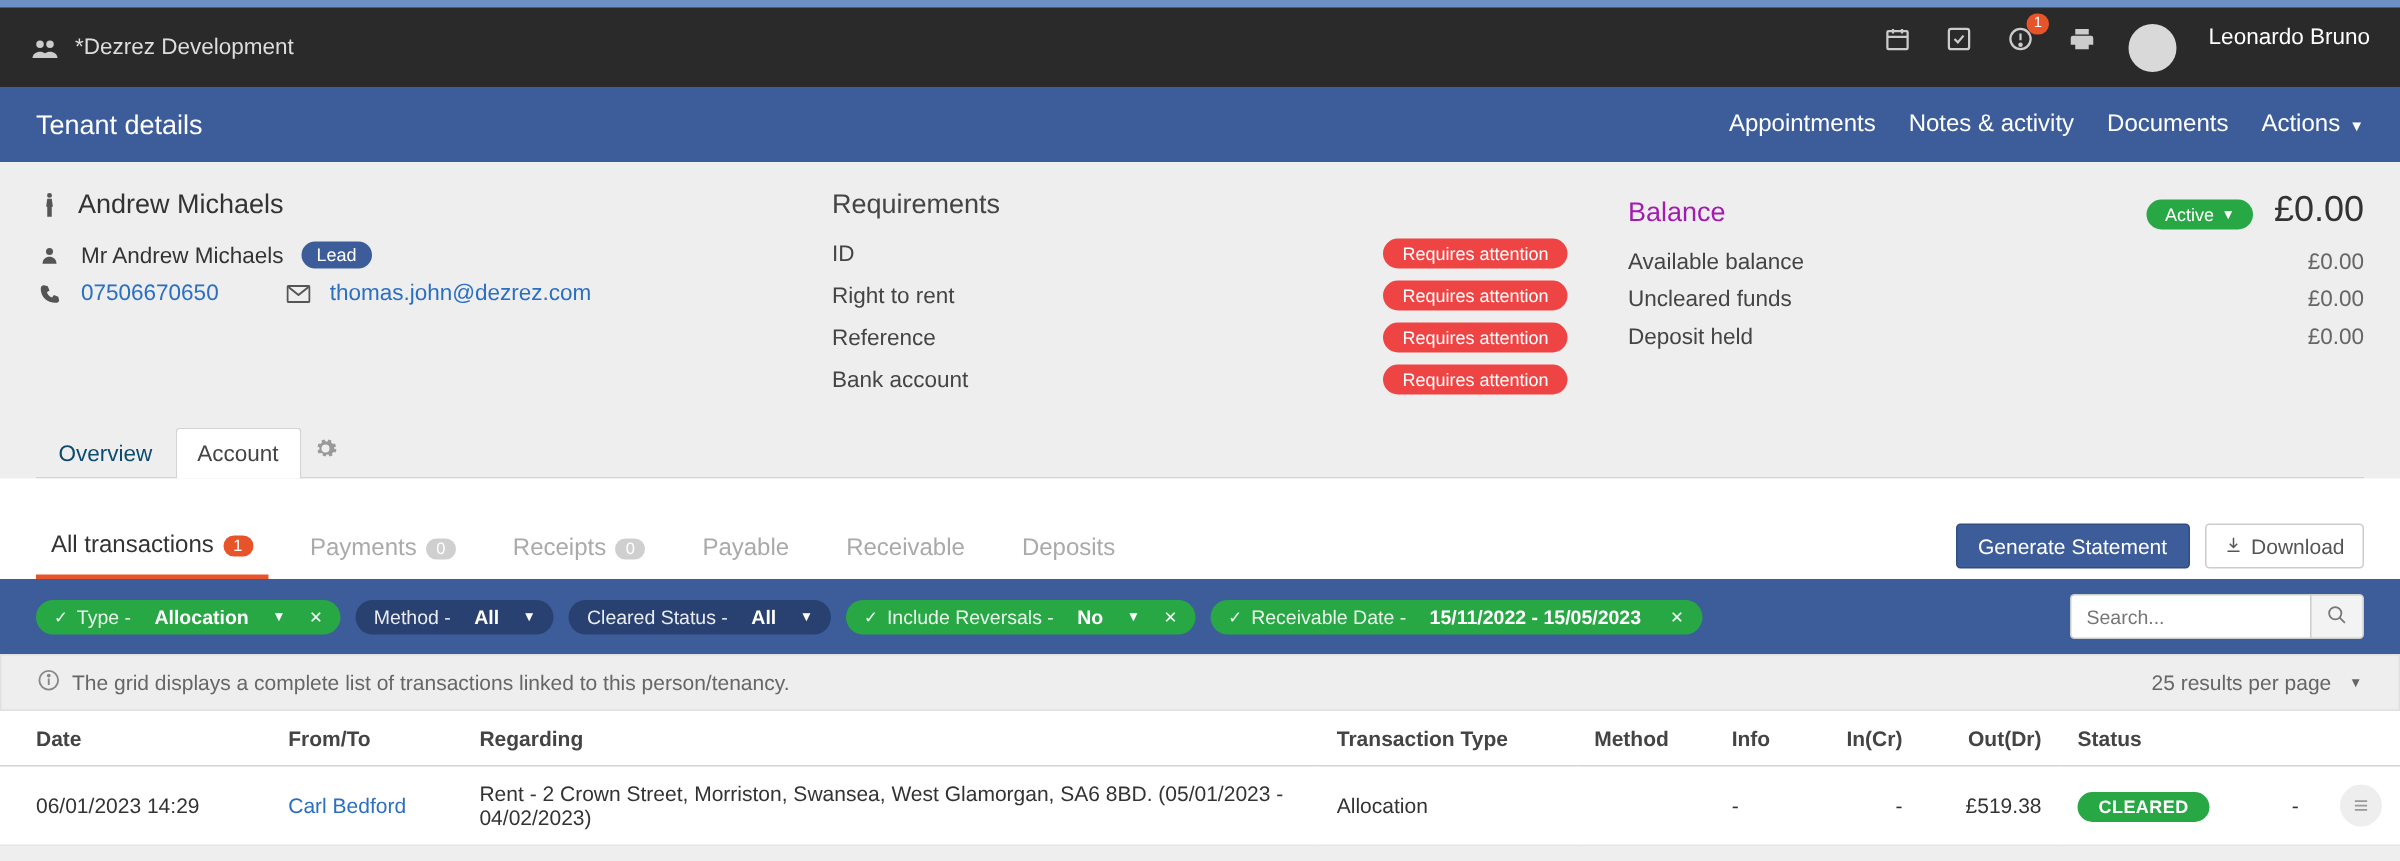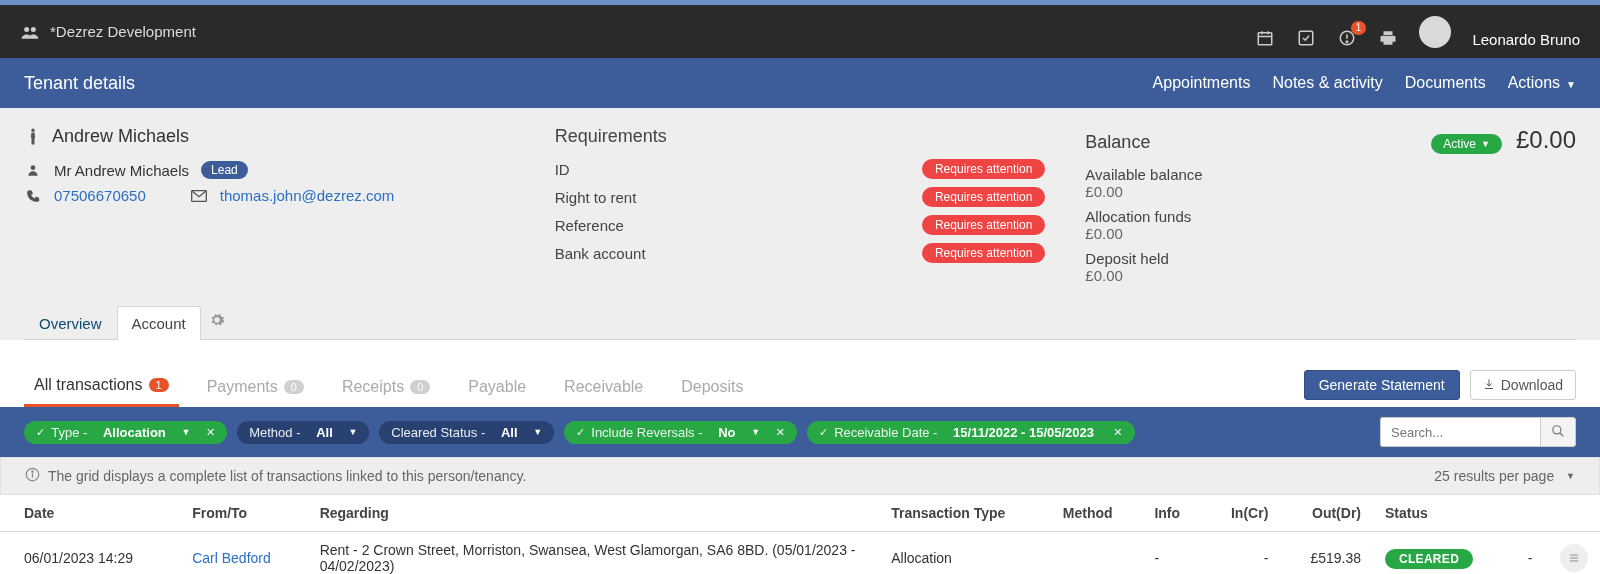--- a/index.html
+++ b/index.html
@@ -2,21 +2,21 @@
 <html><head>
 <meta charset="utf-8">
 <style>
   * { box-sizing: border-box; margin: 0; padding: 0; }
   body { font-family: "Segoe UI", Arial, sans-serif; font-size: 14px; color: #333; background: #eeeeee; }
   a { text-decoration: none; }
 
   
   .topbar { height: 58px; background: #2a2a2a; border-top: 5px solid #6d91c6; display: flex; align-items: center; padding: 0 20px; color: #ddd; }
   .topbar-left { display: flex; align-items: center; gap: 10px; font-size: 15px; }
-  .topbar-right { margin-left: auto; display: flex; align-items: flex-end; gap: 21px; }
+  .topbar-right { margin-left: auto; display: flex; align-items: flex-start; gap: 21px; }
   .topbar-icon { width: 20px; height: 20px; display: inline-flex; align-items: center; justify-content: center; color: #ccc; position: relative; }
   .topbar-icon.alert::after { content: attr(data-badge); position: absolute; top: -7px; right: -9px; background: #e8542a; color: #fff; font-size: 10px; border-radius: 8px; padding: 0 5px; height: 14px; line-height: 14px; }
   .avatar { width: 32px; height: 32px; border-radius: 50%; background: #d9d9d9; }
   .user-name { color: #fff; font-size: 15px; }
 
   
   .page-header { height: 50px; background: #3c5d9a; color: #fff; display: flex; align-items: center; padding: 0 24px; }
   .page-header h1 { font-weight: 400; font-size: 18px; }
   .page-nav { margin-left: auto; display: flex; gap: 22px; align-items: center; font-size: 16px; }
   .page-nav .nav-item { color: #fff; cursor: pointer; }
@@ -30,24 +30,24 @@
   .person-name { font-size: 18px; font-weight: 500; color: #333; margin-bottom: 14px; display: flex; align-items: center; gap: 10px; }
   .contact-line { display: flex; align-items: center; gap: 12px; margin-bottom: 8px; font-size: 15px; }
   .contact-line .link { color: #2a6fc2; }
   .badge-lead { background: #3c5d9a; color: #fff; font-size: 12px; border-radius: 12px; padding: 2px 10px; }
   .icon-sm { width: 18px; display: inline-flex; justify-content: center; color: #555; }
 
   .req-row { display: flex; justify-content: space-between; align-items: center; margin-bottom: 8px; font-size: 15px; color: #444; }
   .badge-attn { background: #ef4444; color: #fff; font-size: 12px; border-radius: 12px; padding: 3px 13px; }
 
   .bal-header { display: flex; align-items: baseline; gap: 14px; margin-bottom: 12px; }
-  .bal-header .title { font-size: 18px; font-weight: 500; color: #404040; }
+  .bal-header .title { font-size: 18px; font-weight: 500; color: #a21caf; }
   .bal-header .status-btn { margin-left: auto; background: #28a745; color: #fff; border-radius: 12px; padding: 3px 12px; font-size: 12px; display: inline-flex; align-items: center; gap: 5px; }
   .bal-header .big-amount { font-size: 24px; color: #333; }
-  .bal-row { display: flex; justify-content: space-between; margin-bottom: 8px; font-size: 15px; color: #444; flex-direction: column; }
+  .bal-row { display: flex; justify-content: space-between; margin-bottom: 8px; font-size: 15px; color: #444; }
   .bal-row .amt { color: #666; }
 
   
   .tabs-row { display: flex; align-items: flex-end; margin-top: 12px; border-bottom: 1px solid #d4d4d4; }
   .tab { padding: 8px 14px; color: #0c4a6e; font-size: 15px; cursor: pointer; border: 1px solid transparent; border-bottom: none; position: relative; top: 1px; }
   .tab.active { background: #fff; border-color: #d4d4d4; color: #444; border-radius: 3px 3px 0 0; }
   .tab-gear { padding: 8px 8px; color: #999; }
   .tabs-right { margin-left: auto; display: flex; align-items: center; gap: 16px; padding-bottom: 8px; color: #555; font-size: 14px; }
   .mini-avatar { width: 18px; height: 18px; border-radius: 50%; background: #c88; display: inline-block; vertical-align: middle; }
 
@@ -212,21 +212,21 @@
             <span>Active</span>
             <span style="font-size:9px">▼</span>
           </span>
         <span class="big-amount">£0.00</span>
       </div>
       <div class="bal-row">
           <span>Available balance</span>
           <span class="amt">£0.00</span>
         </div>
       <div class="bal-row">
-          <span>Allocation funds</span>
+          <span>Uncleared funds</span>
           <span class="amt">£0.00</span>
         </div>
       <div class="bal-row">
           <span>Deposit held</span>
           <span class="amt">£0.00</span>
         </div>
     </div>
   </div>
 
   <div class="tabs-row">

